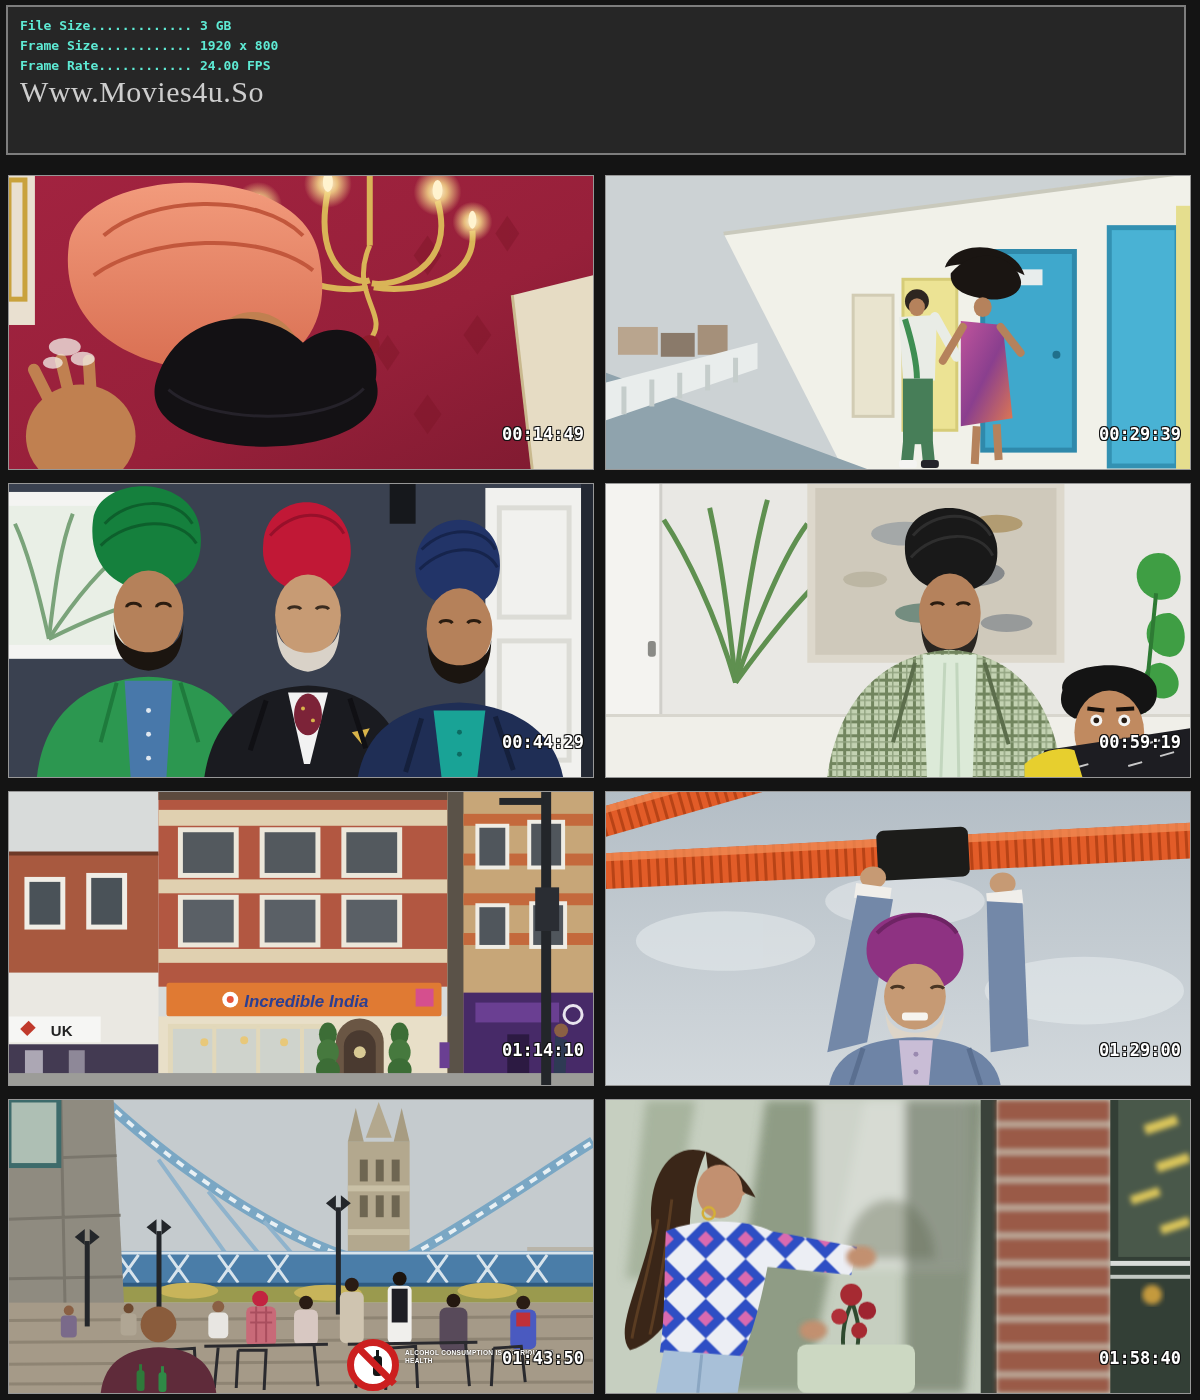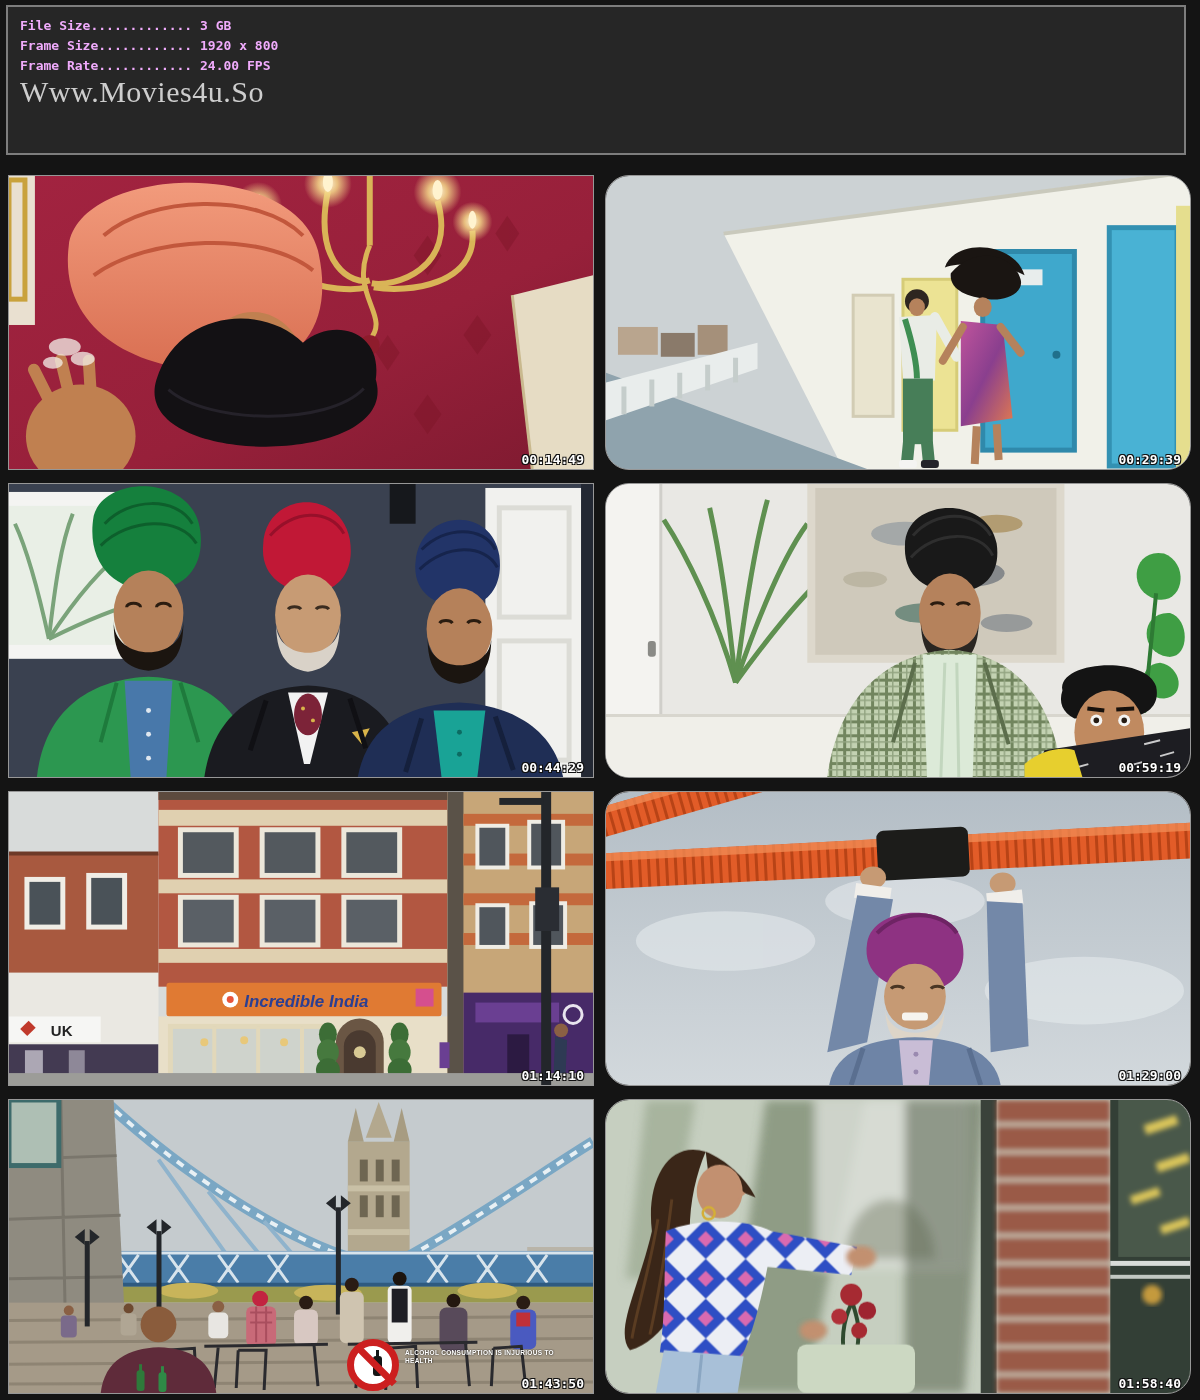--- a/index.html
+++ b/index.html
@@ -1,24 +1,24 @@
 <!DOCTYPE html>
 <html><head>
 <meta charset="utf-8">
 <style>
   html,body{margin:0;padding:0;background:#141414;}
   body{width:1200px;height:1400px;position:relative;font-family:"Liberation Sans",sans-serif;overflow:hidden;}
   .header-box{position:absolute;left:6px;top:5px;width:1180px;height:150px;background:#262626;border:2px solid #7d7d7d;box-sizing:border-box;padding:9px 0 0 12px;}
-  .info-line{font-family:"DejaVu Sans Mono",monospace;font-weight:bold;font-size:13px;line-height:20px;color:#f0abfc;white-space:pre;}
+  .info-line{font-family:"DejaVu Sans Mono",monospace;font-weight:bold;font-size:13px;line-height:20px;color:#5eead4;white-space:pre;}
   .watermark{font-family:Liberation Serif, serif;font-size:30px;color:#cdcdcd;line-height:30px;margin-top:1px;letter-spacing:0.5px;}
   .thumb{position:absolute;width:586px;height:295px;border:1px solid #979797;box-sizing:border-box;overflow:hidden;background:#222;}
   .thumb svg{display:block;width:100%;height:100%;}
-  .tc{position:absolute;right:9px;bottom:2px;font-family:"DejaVu Sans Mono",monospace;font-weight:bold;font-size:13px;color:#fff;
+  .tc{position:absolute;right:9px;bottom:25px;font-family:"DejaVu Sans Mono",monospace;font-weight:bold;font-size:17px;color:#fff;
       text-shadow:1px 1px 0 #111,-1px -1px 0 #111,1px -1px 0 #111,-1px 1px 0 #111;letter-spacing:0px;}
-  .c1{left:8px;} .c2{left:605px;border-radius:24px;}
+  .c1{left:8px;} .c2{left:605px;}
   .r1{top:175px;} .r2{top:483px;text-align:center;} .r3{top:791px;} .r4{top:1099px;}
   
   .warnwrap{position:absolute;right:46px;bottom:0px;width:200px;height:58px;}
   .nosign{position:absolute;left:0;bottom:2px;width:52px;height:52px;border-radius:50%;background:#fff;border:7px solid #cc1f1f;box-sizing:border-box;}
   .nosign .bottle{position:absolute;left:19px;top:10px;width:9px;height:20px;background:#151515;border-radius:3px;}
   .nosign .bottleneck{position:absolute;left:22px;top:4px;width:3px;height:8px;background:#151515;}
   .nosign .slash{position:absolute;left:-4px;top:16px;width:52px;height:7px;background:#cc1f1f;transform:rotate(45deg);}
   .warncaption{position:absolute;left:58px;top:14px;width:150px;height:30px;overflow:hidden;color:#fff;font-size:6.5px;line-height:8px;font-weight:bold;letter-spacing:0.3px;text-shadow:0 0 2px #000;}
 </style>
 </head>

